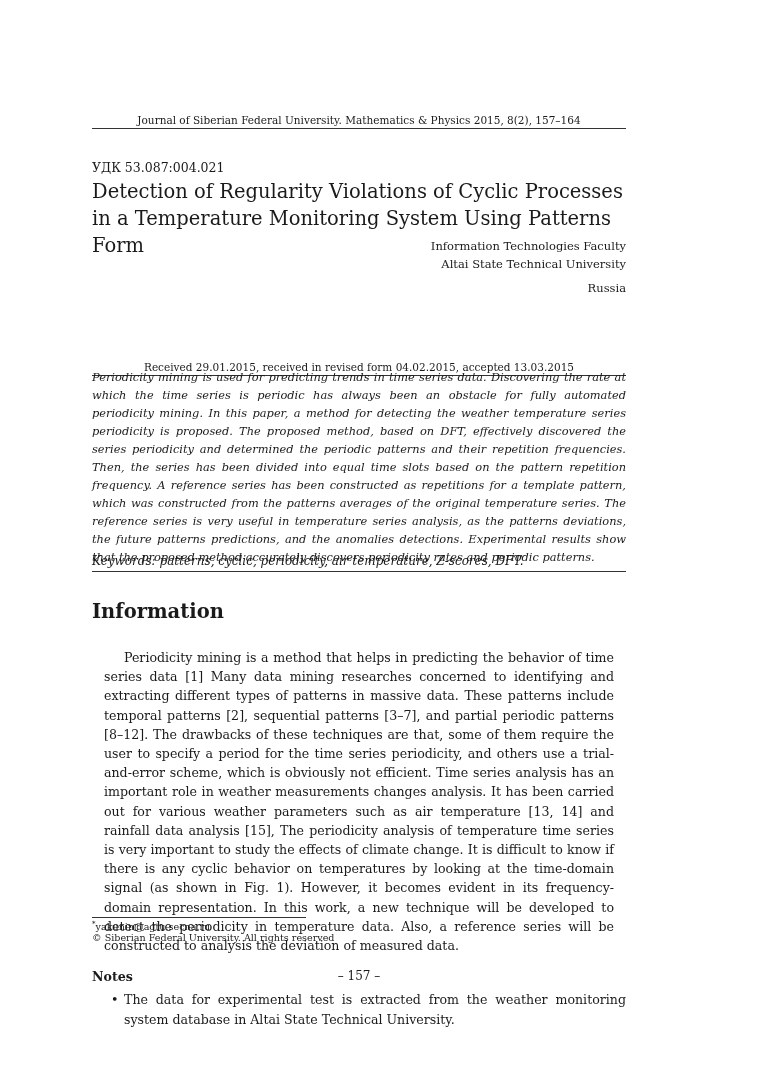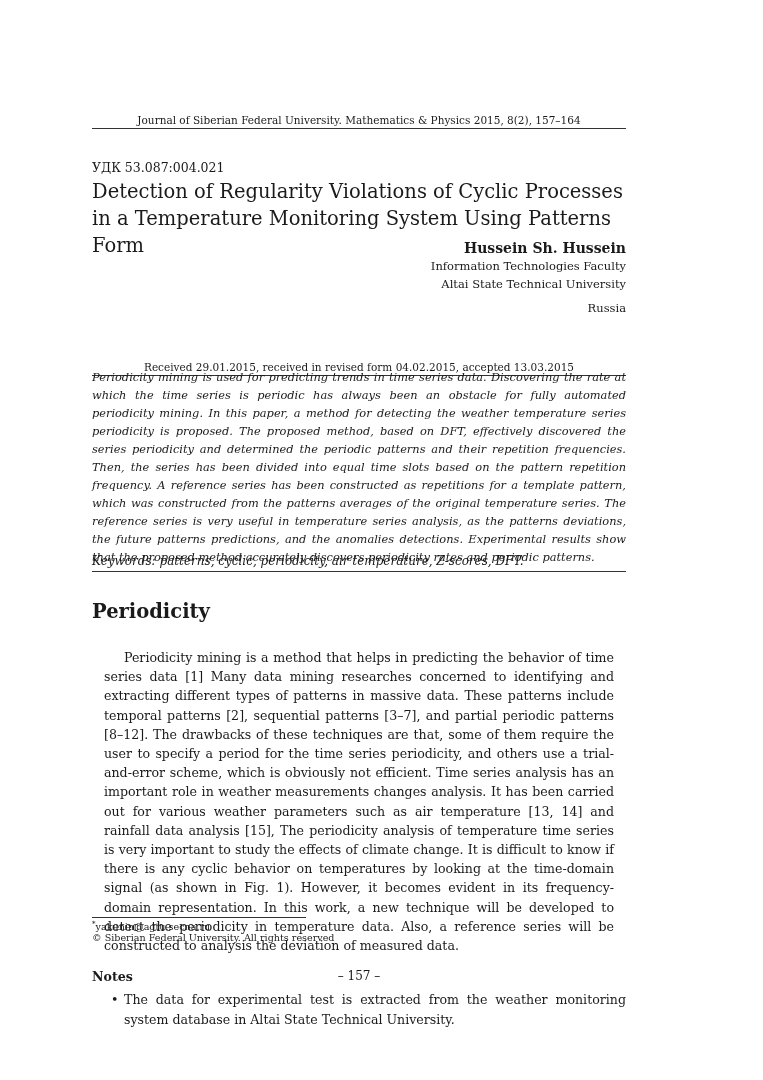--- a/index.html
+++ b/index.html
@@ -36,36 +36,33 @@
 <div class="abs running-head">Journal of Siberian Federal University. Mathematics &amp; Physics 2015, 8(2), 157–164</div>
 <div class="abs rule" style="top:128px;"></div>
 
 <div class="abs udk">УДК 53.087:004.021</div>
 <div class="abs title">
   <div>Detection of Regularity Violations of Cyclic Processes</div>
   <div>in a Temperature Monitoring System Using Patterns Form</div>
 </div>
 
 <div class="abs authors">
-  <div class="author">
-    <span>Hussein Sh. Hussein</span>
-  </div>
   <div class="affil">Information Technologies Faculty</div>
   <div class="affil">Altai State Technical University</div>
   <div class="country">Russia</div>
 </div>
 
 <div class="abs received">Received 29.01.2015, received in revised form 04.02.2015, accepted 13.03.2015</div>
 <div class="abs rule" style="top:375px;"></div>
 
 <div class="abs abstract">Periodicity mining is used for predicting trends in time series data. Discovering the rate at which the time series is periodic has always been an obstacle for fully automated periodicity mining. In this paper, a method for detecting the weather temperature series periodicity is proposed.  The proposed method, based on DFT, effectively discovered the series periodicity and determined the periodic patterns and their repetition frequencies. Then, the series has been divided into equal time slots based on the pattern repetition frequency. A reference series has been constructed as repetitions for a template pattern, which was constructed from the patterns averages of the original temperature series. The reference series is very useful in temperature series analysis, as the patterns deviations, the future patterns predictions, and the anomalies detections. Experimental results show that the proposed method accurately discovers periodicity rates and periodic patterns.</div>
 <div class="abs keywords">Keywords: patterns, cyclic, periodicity, air temperature, Z-scores, DFT.</div>
 <div class="abs rule" style="top:571px;"></div>
 
-<div class="abs section-title">Periodicity</div>
+<div class="abs section-title">Information</div>
 
 <div class="abs body-text">
   <p>Periodicity mining is a method that helps in predicting the behavior of time series data [1] Many data mining researches concerned to identifying and extracting different types of patterns in massive data.  These patterns include temporal patterns [2], sequential patterns [3–7], and partial periodic patterns [8–12].  The drawbacks of these techniques are that, some of them require the user to specify a period for the time series periodicity, and others use a trial-and-error scheme, which is obviously not efficient.  Time series analysis has an important role in weather measurements changes analysis. It has been carried out for various weather parameters such as air temperature [13, 14] and rainfall data analysis [15], The periodicity analysis of temperature time series is very important to study the effects of climate change.  It is difficult to know if there is any cyclic behavior on temperatures by looking at the time-domain signal (as shown in Fig. 1).  However, it becomes evident in its frequency-domain representation.  In this work, a new technique will be developed to detect the periodicity in temperature data.  Also, a reference series will be constructed to analysis the deviation of measured data.</p>
   <div class="notes-head">Notes</div>
   <ul class="notes-list">
     <li>
       <span class="bullet">•</span>
       <span>The data for experimental test is extracted from the weather monitoring system database in Altai State Technical University.</span>
     </li>
   </ul>

